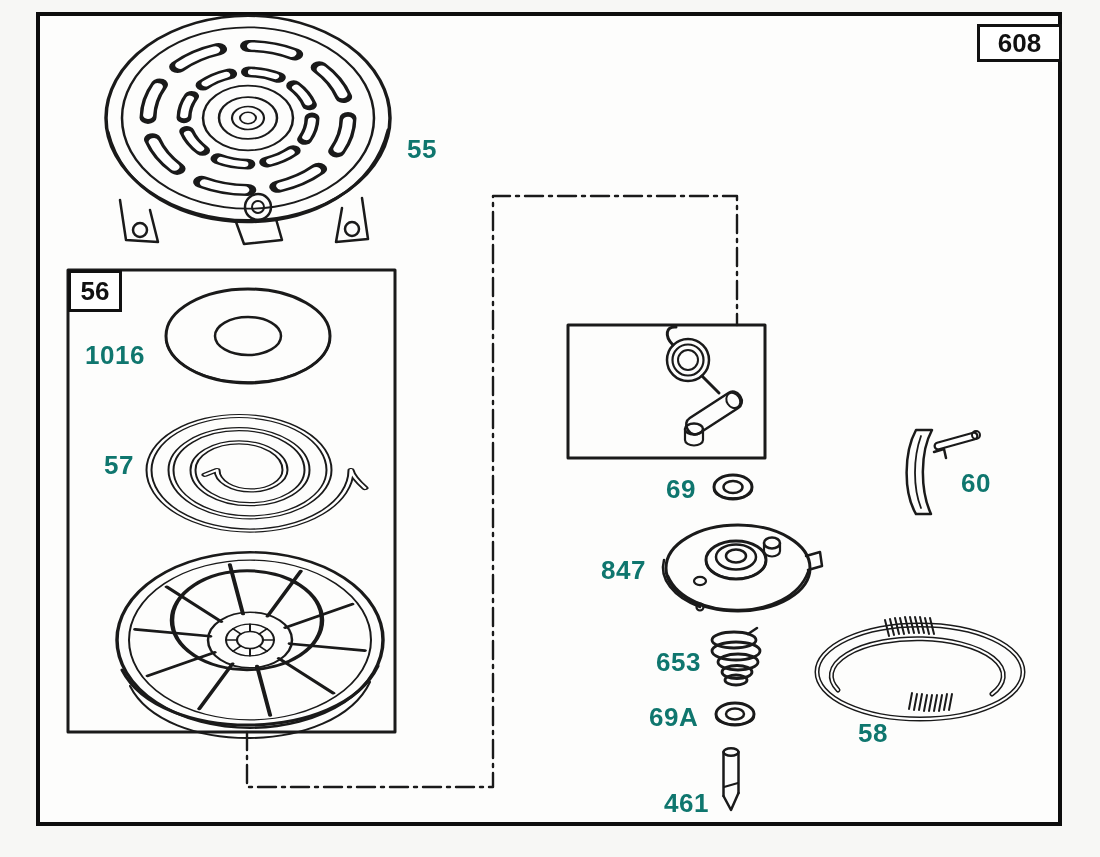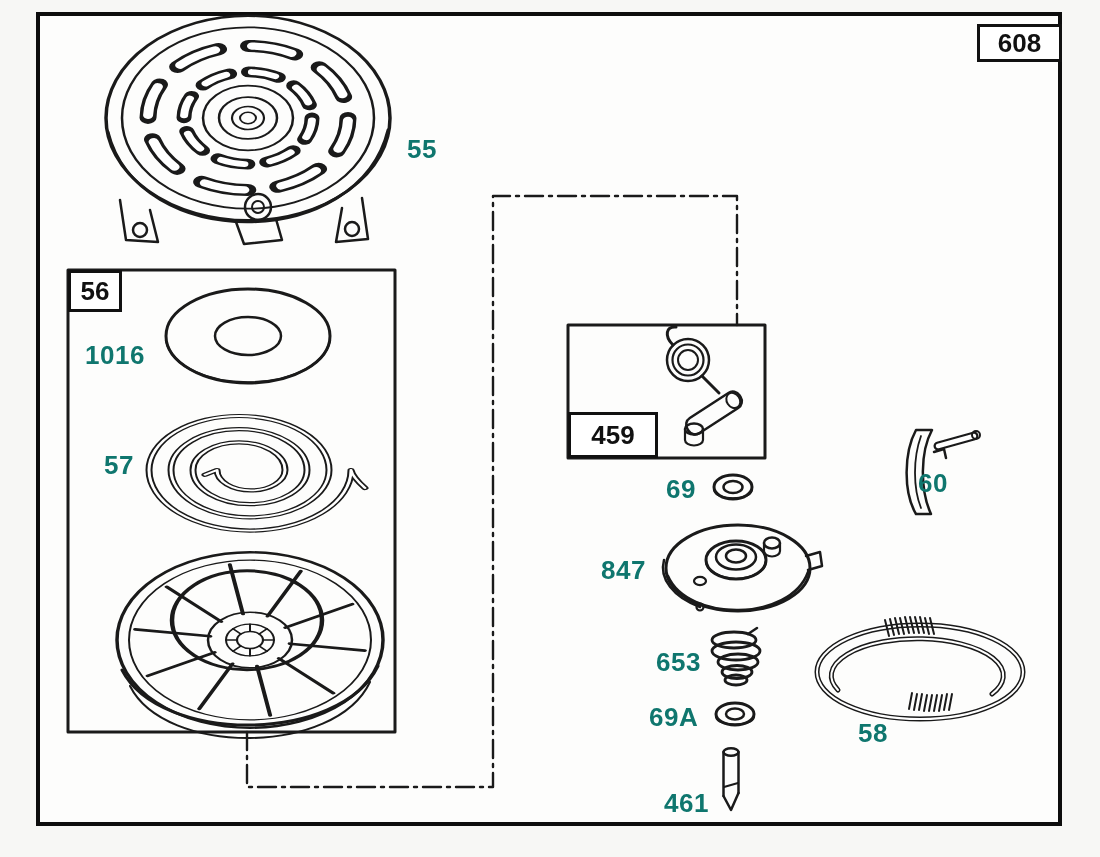--- a/index.html
+++ b/index.html
@@ -182,25 +182,24 @@
         <path d="M938,446 L974,436" stroke-width="9"></path>
         <path d="M938,446 L974,436" stroke="#ffffff" stroke-width="4.5"></path>
         <circle cx="976" cy="435" r="4" stroke-width="2"></circle>
         <path d="M934,452 L944,449 L946,458" stroke-width="2.5"></path>
       </g>
     </g>
   </svg>
 
   <div class="lblbox" style="left:977px;top:24px;width:85px;height:38px">608</div>
   <div class="lblbox" style="left:68px;top:270px;width:54px;height:42px">56</div>
-  <div class="lblbox" style="left:568px;top:412px;width:90px;height:46px">459</div>
 
   <div class="lbl" style="left:407px;top:134px">55</div>
   <div class="lbl" style="left:85px;top:340px">1016</div>
   <div class="lbl" style="left:104px;top:450px">57</div>
   <div class="lbl" style="left:666px;top:474px">69</div>
   <div class="lbl" style="left:601px;top:555px">847</div>
   <div class="lbl" style="left:656px;top:647px">653</div>
   <div class="lbl" style="left:649px;top:702px">69A</div>
   <div class="lbl" style="left:664px;top:788px">461</div>
   <div class="lbl" style="left:858px;top:718px">58</div>
-  <div class="lbl" style="left:918px;top:468px">60</div>
+  <div class="lbl" style="left:961px;top:468px">60</div>
 </div>
 
 </body></html>

